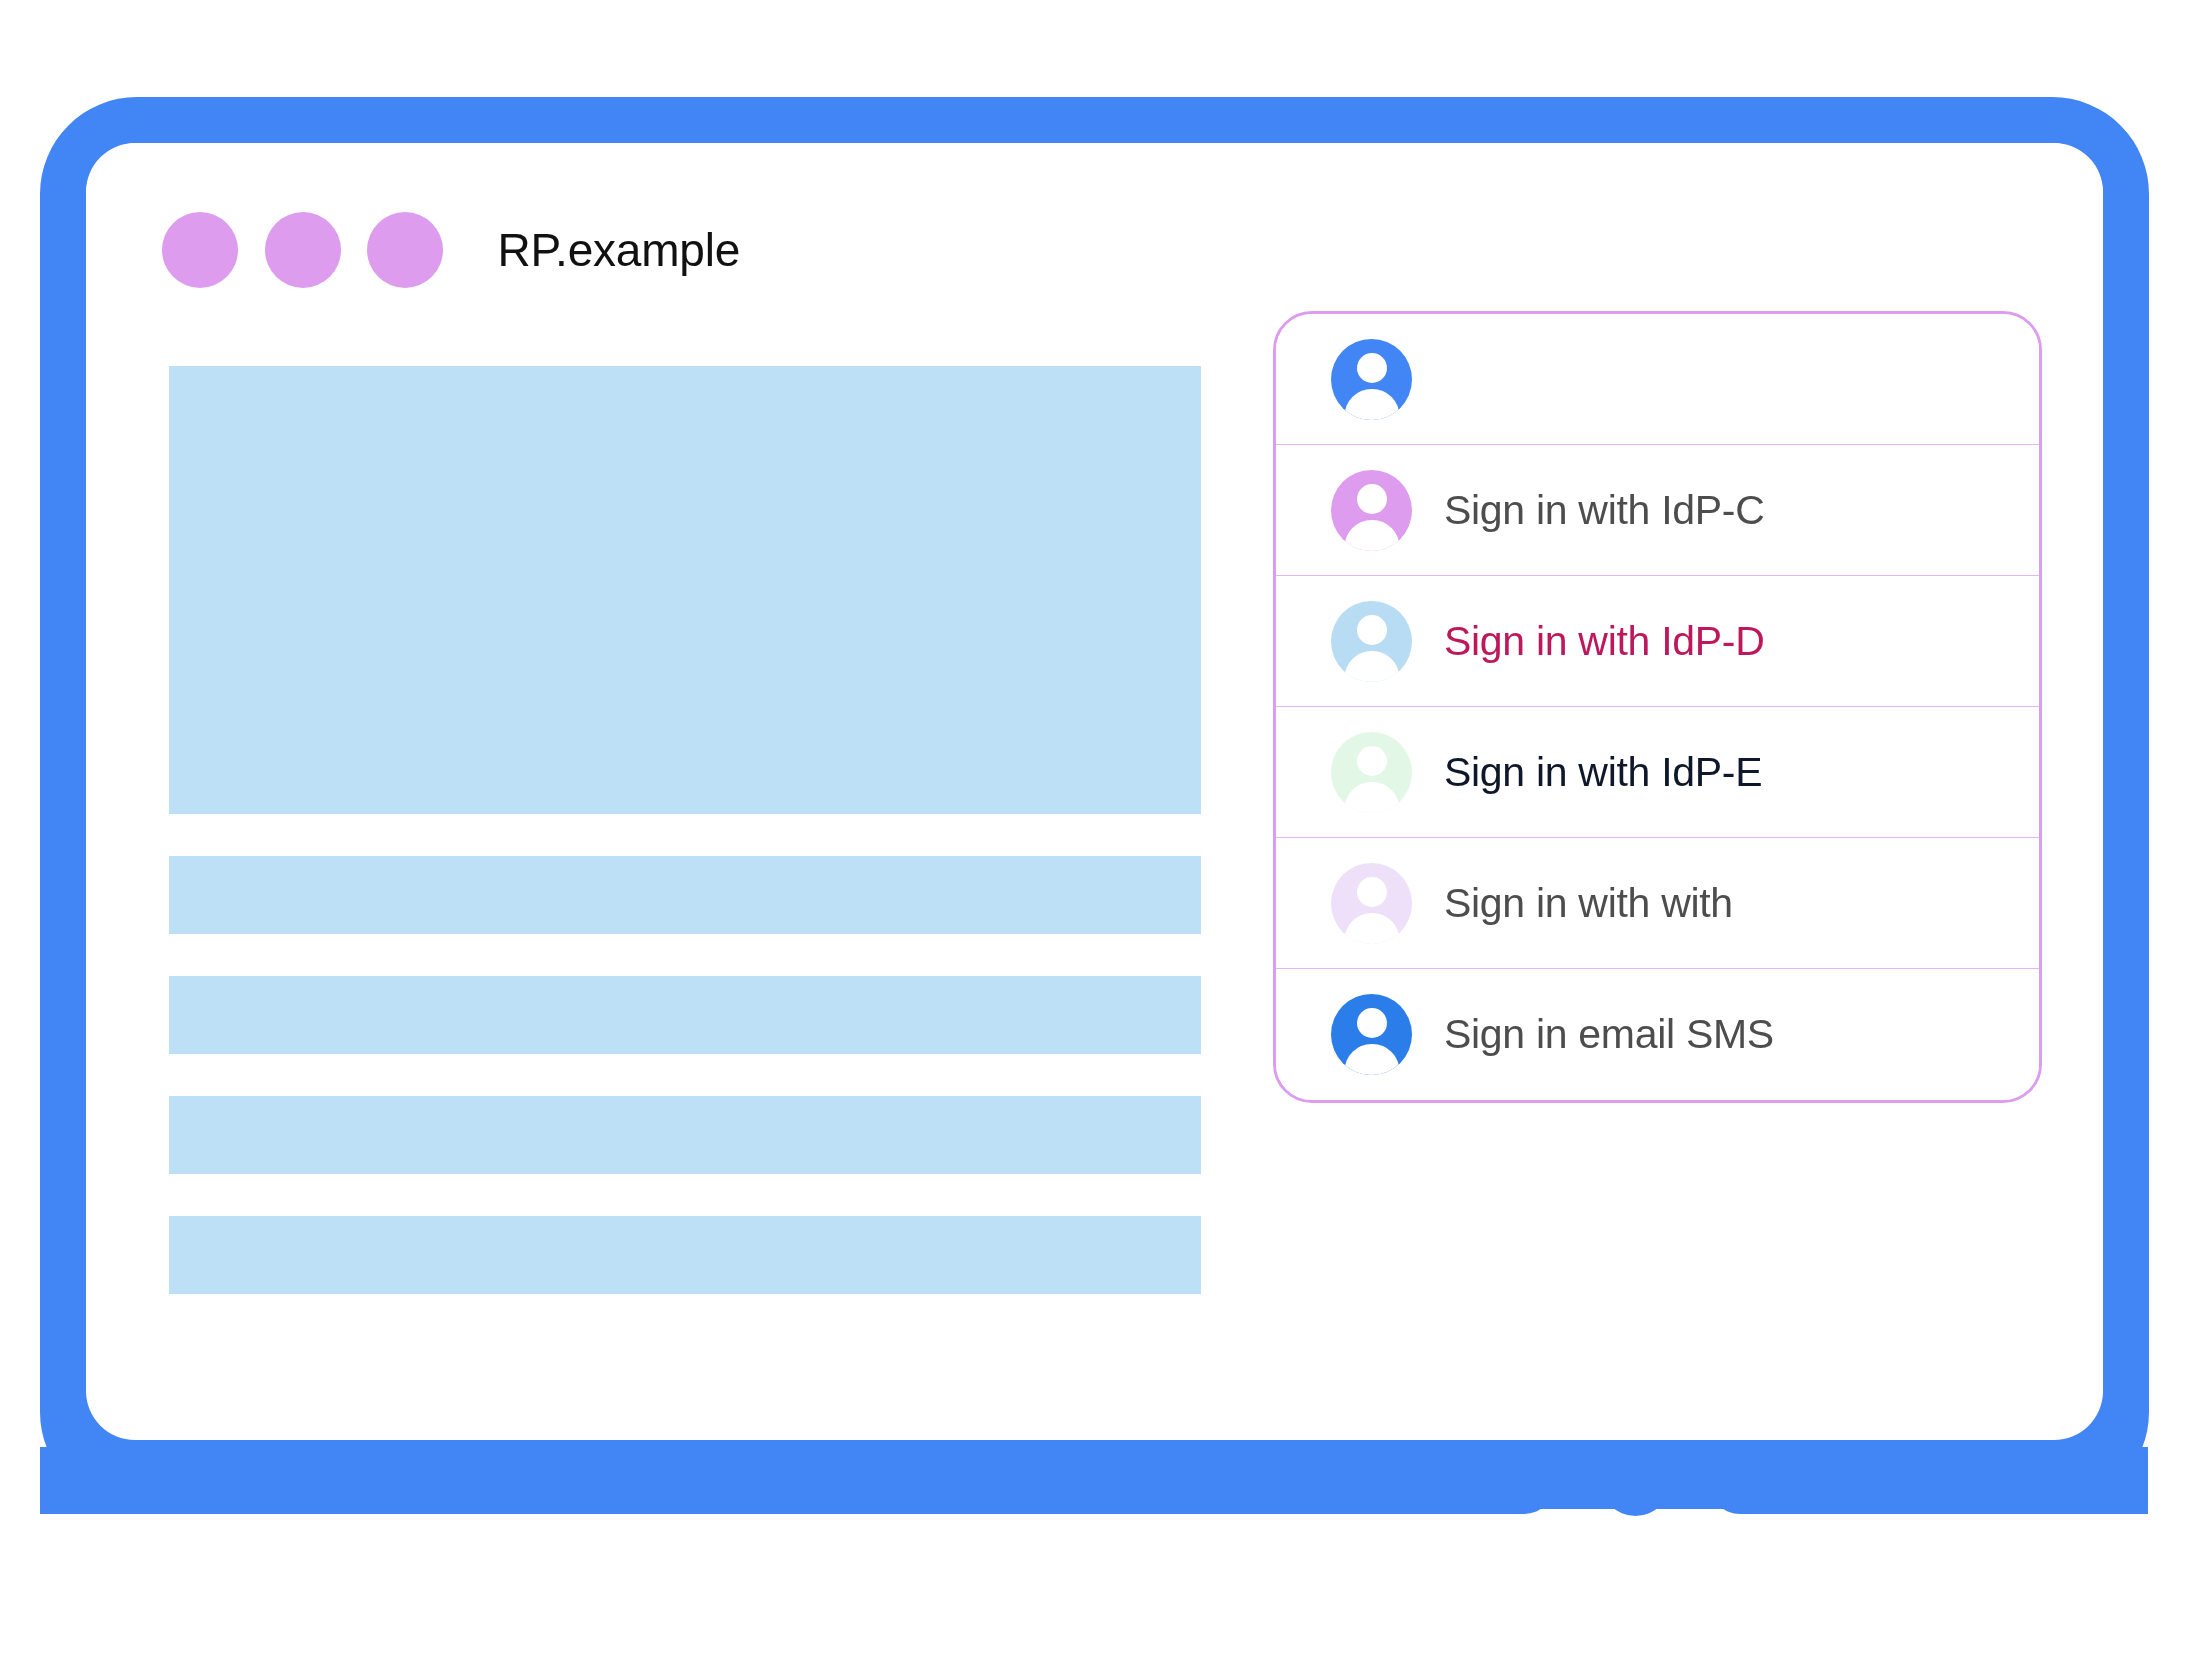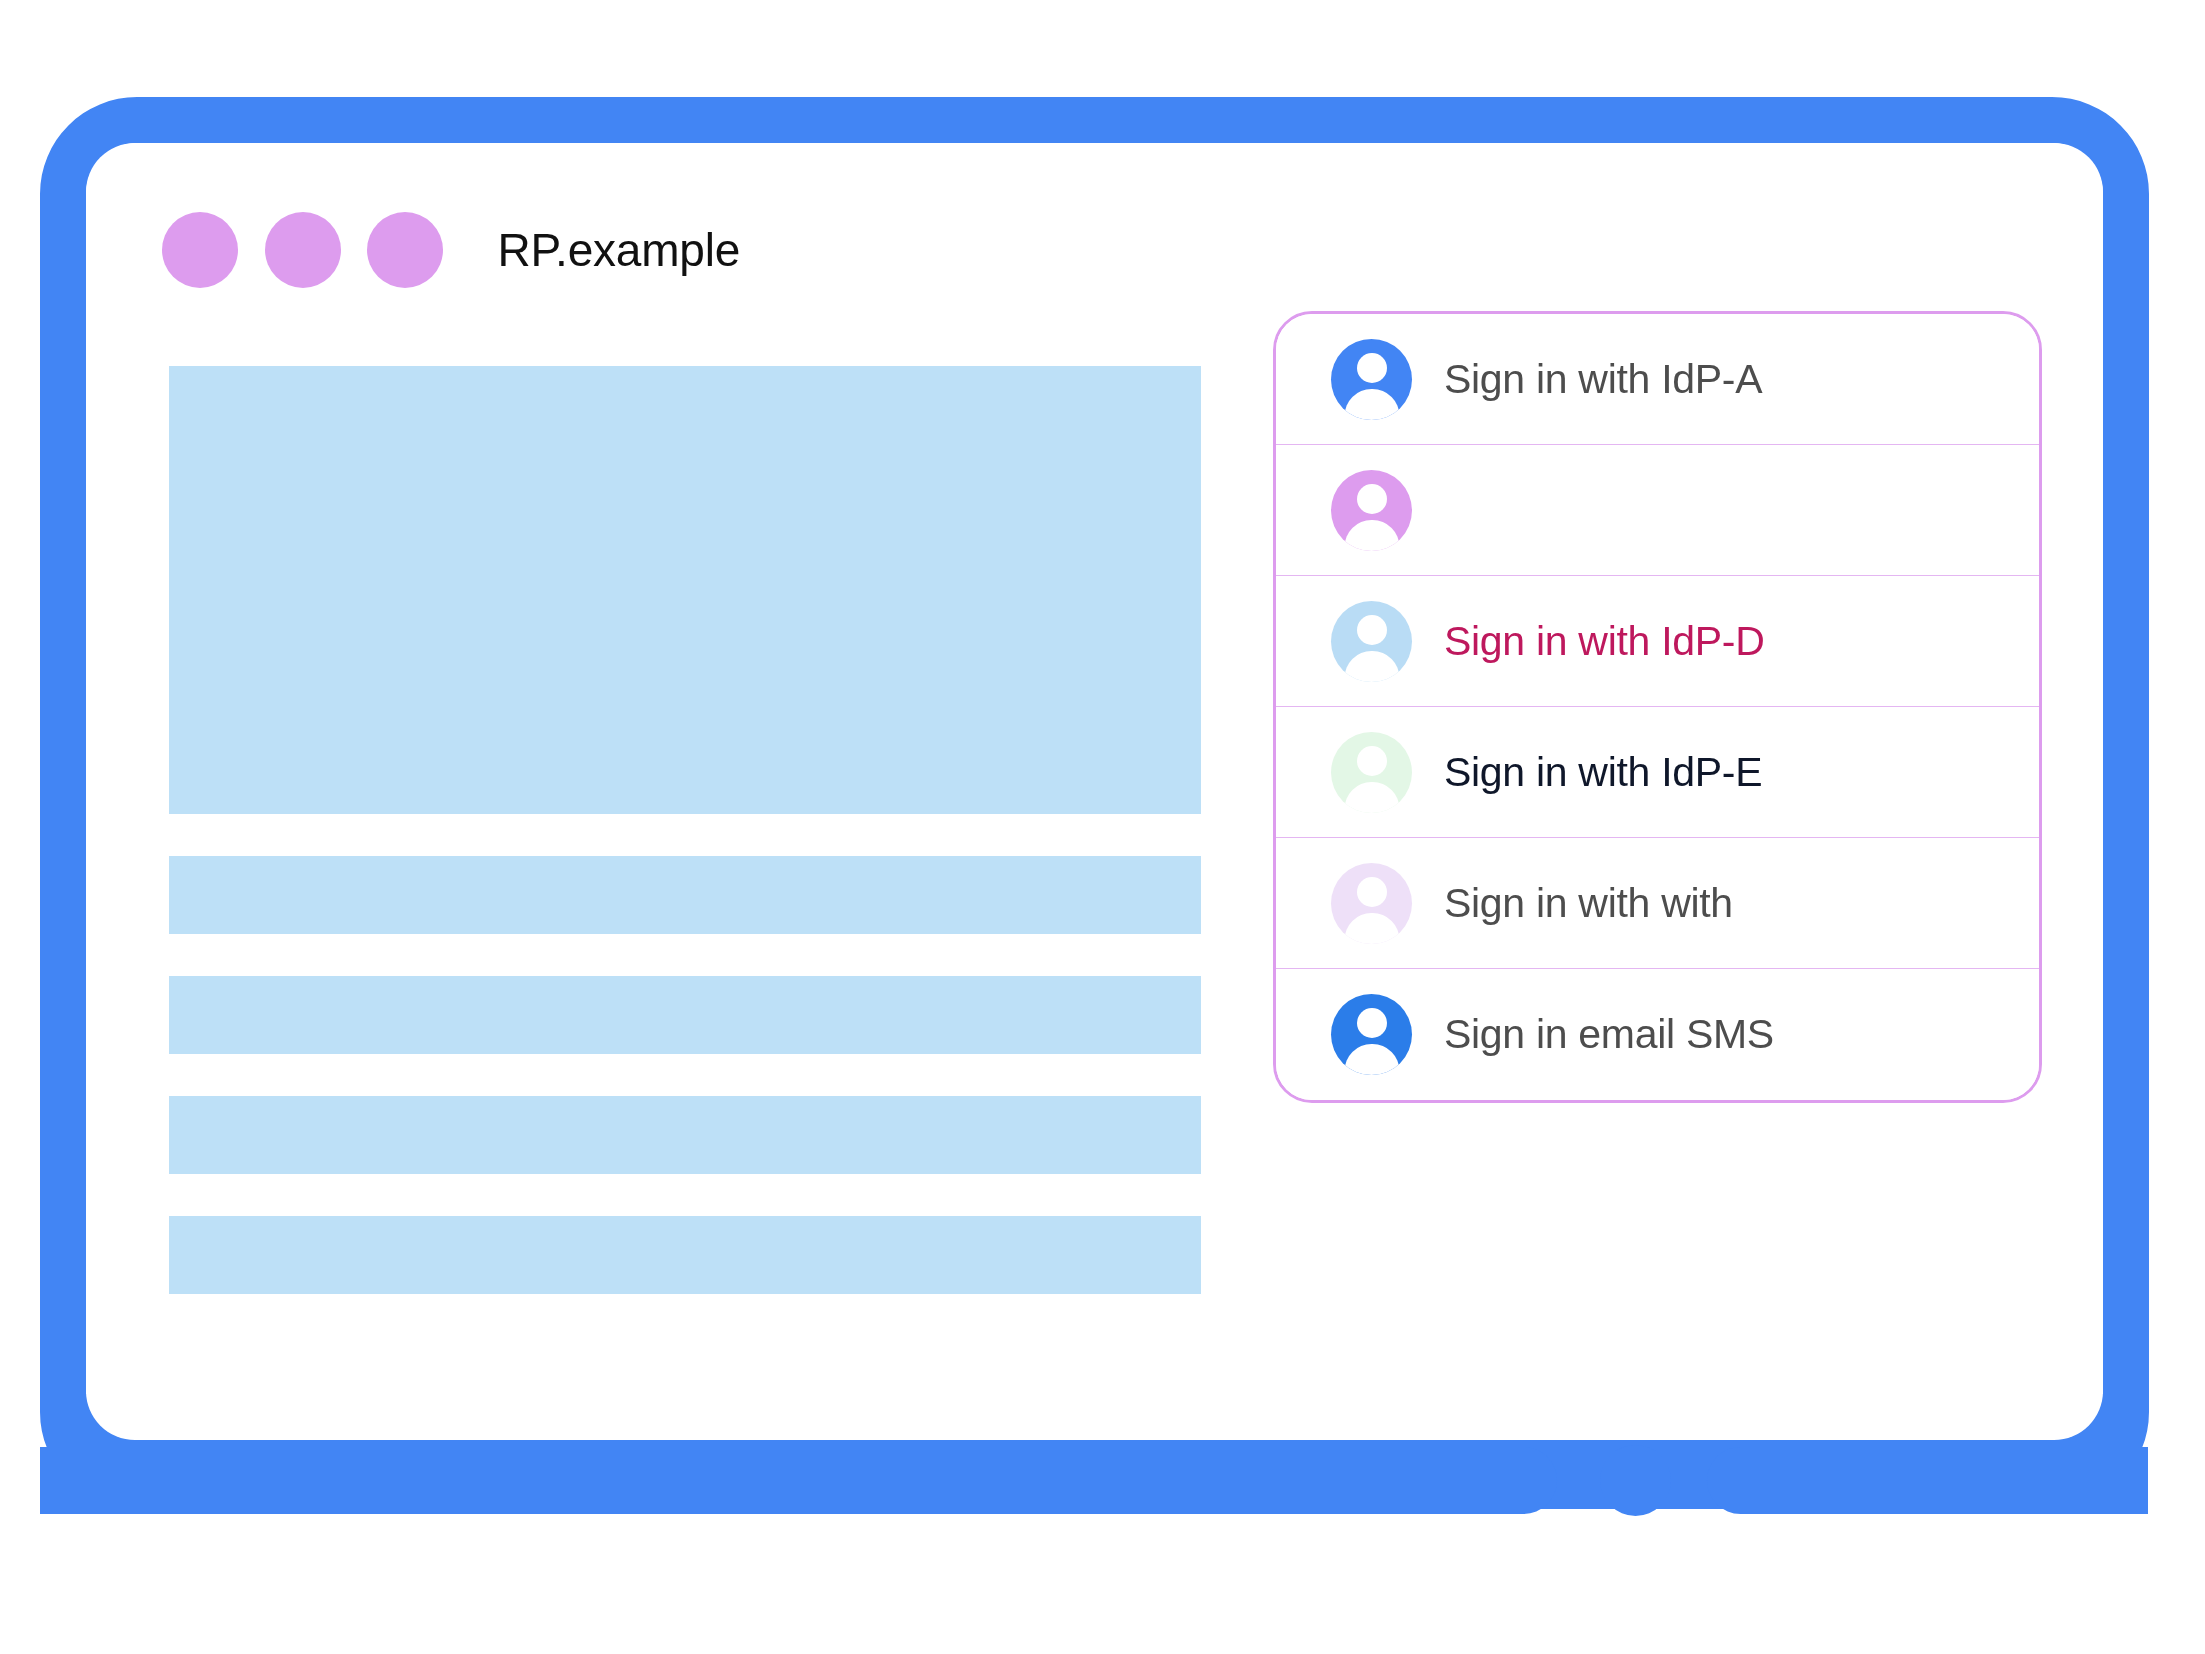--- a/index.html
+++ b/index.html
@@ -205,29 +205,29 @@
         <div class="ph ph-bar" style="background-color: rgb(189, 224, 247);"></div>
       </div>
 
       <div class="chooser" style="border-color: rgb(221, 156, 238);">
 
         <div class="account-row" style="border-bottom-color: rgb(228, 182, 242);">
           <span class="avatar" style="background-color: rgb(66, 133, 244);">
             <span class="head"></span>
               <span class="body"></span>
           </span>
-          <span class="account-label" style="color: rgb(77, 77, 77);">Sign in with IdP-A</span>
         </div>
 
 
         <div class="account-row" style="border-bottom-color: rgb(228, 182, 242);">
           <span class="avatar" style="background-color: rgb(221, 156, 238);">
             <span class="head"></span>
               <span class="body"></span>
           </span>
+          <span class="account-label" style="color: rgb(77, 77, 77);">Sign in with IdP-C</span>
         </div>
 
         <div class="account-row" style="border-bottom-color: rgb(228, 182, 242);">
           <span class="avatar" style="background-color: rgb(185, 220, 245);">
             <span class="head"></span>
               <span class="body"></span>
           </span>
           <span class="account-label" style="color: #be185d;">Sign in with IdP-D</span>
         </div>
 

